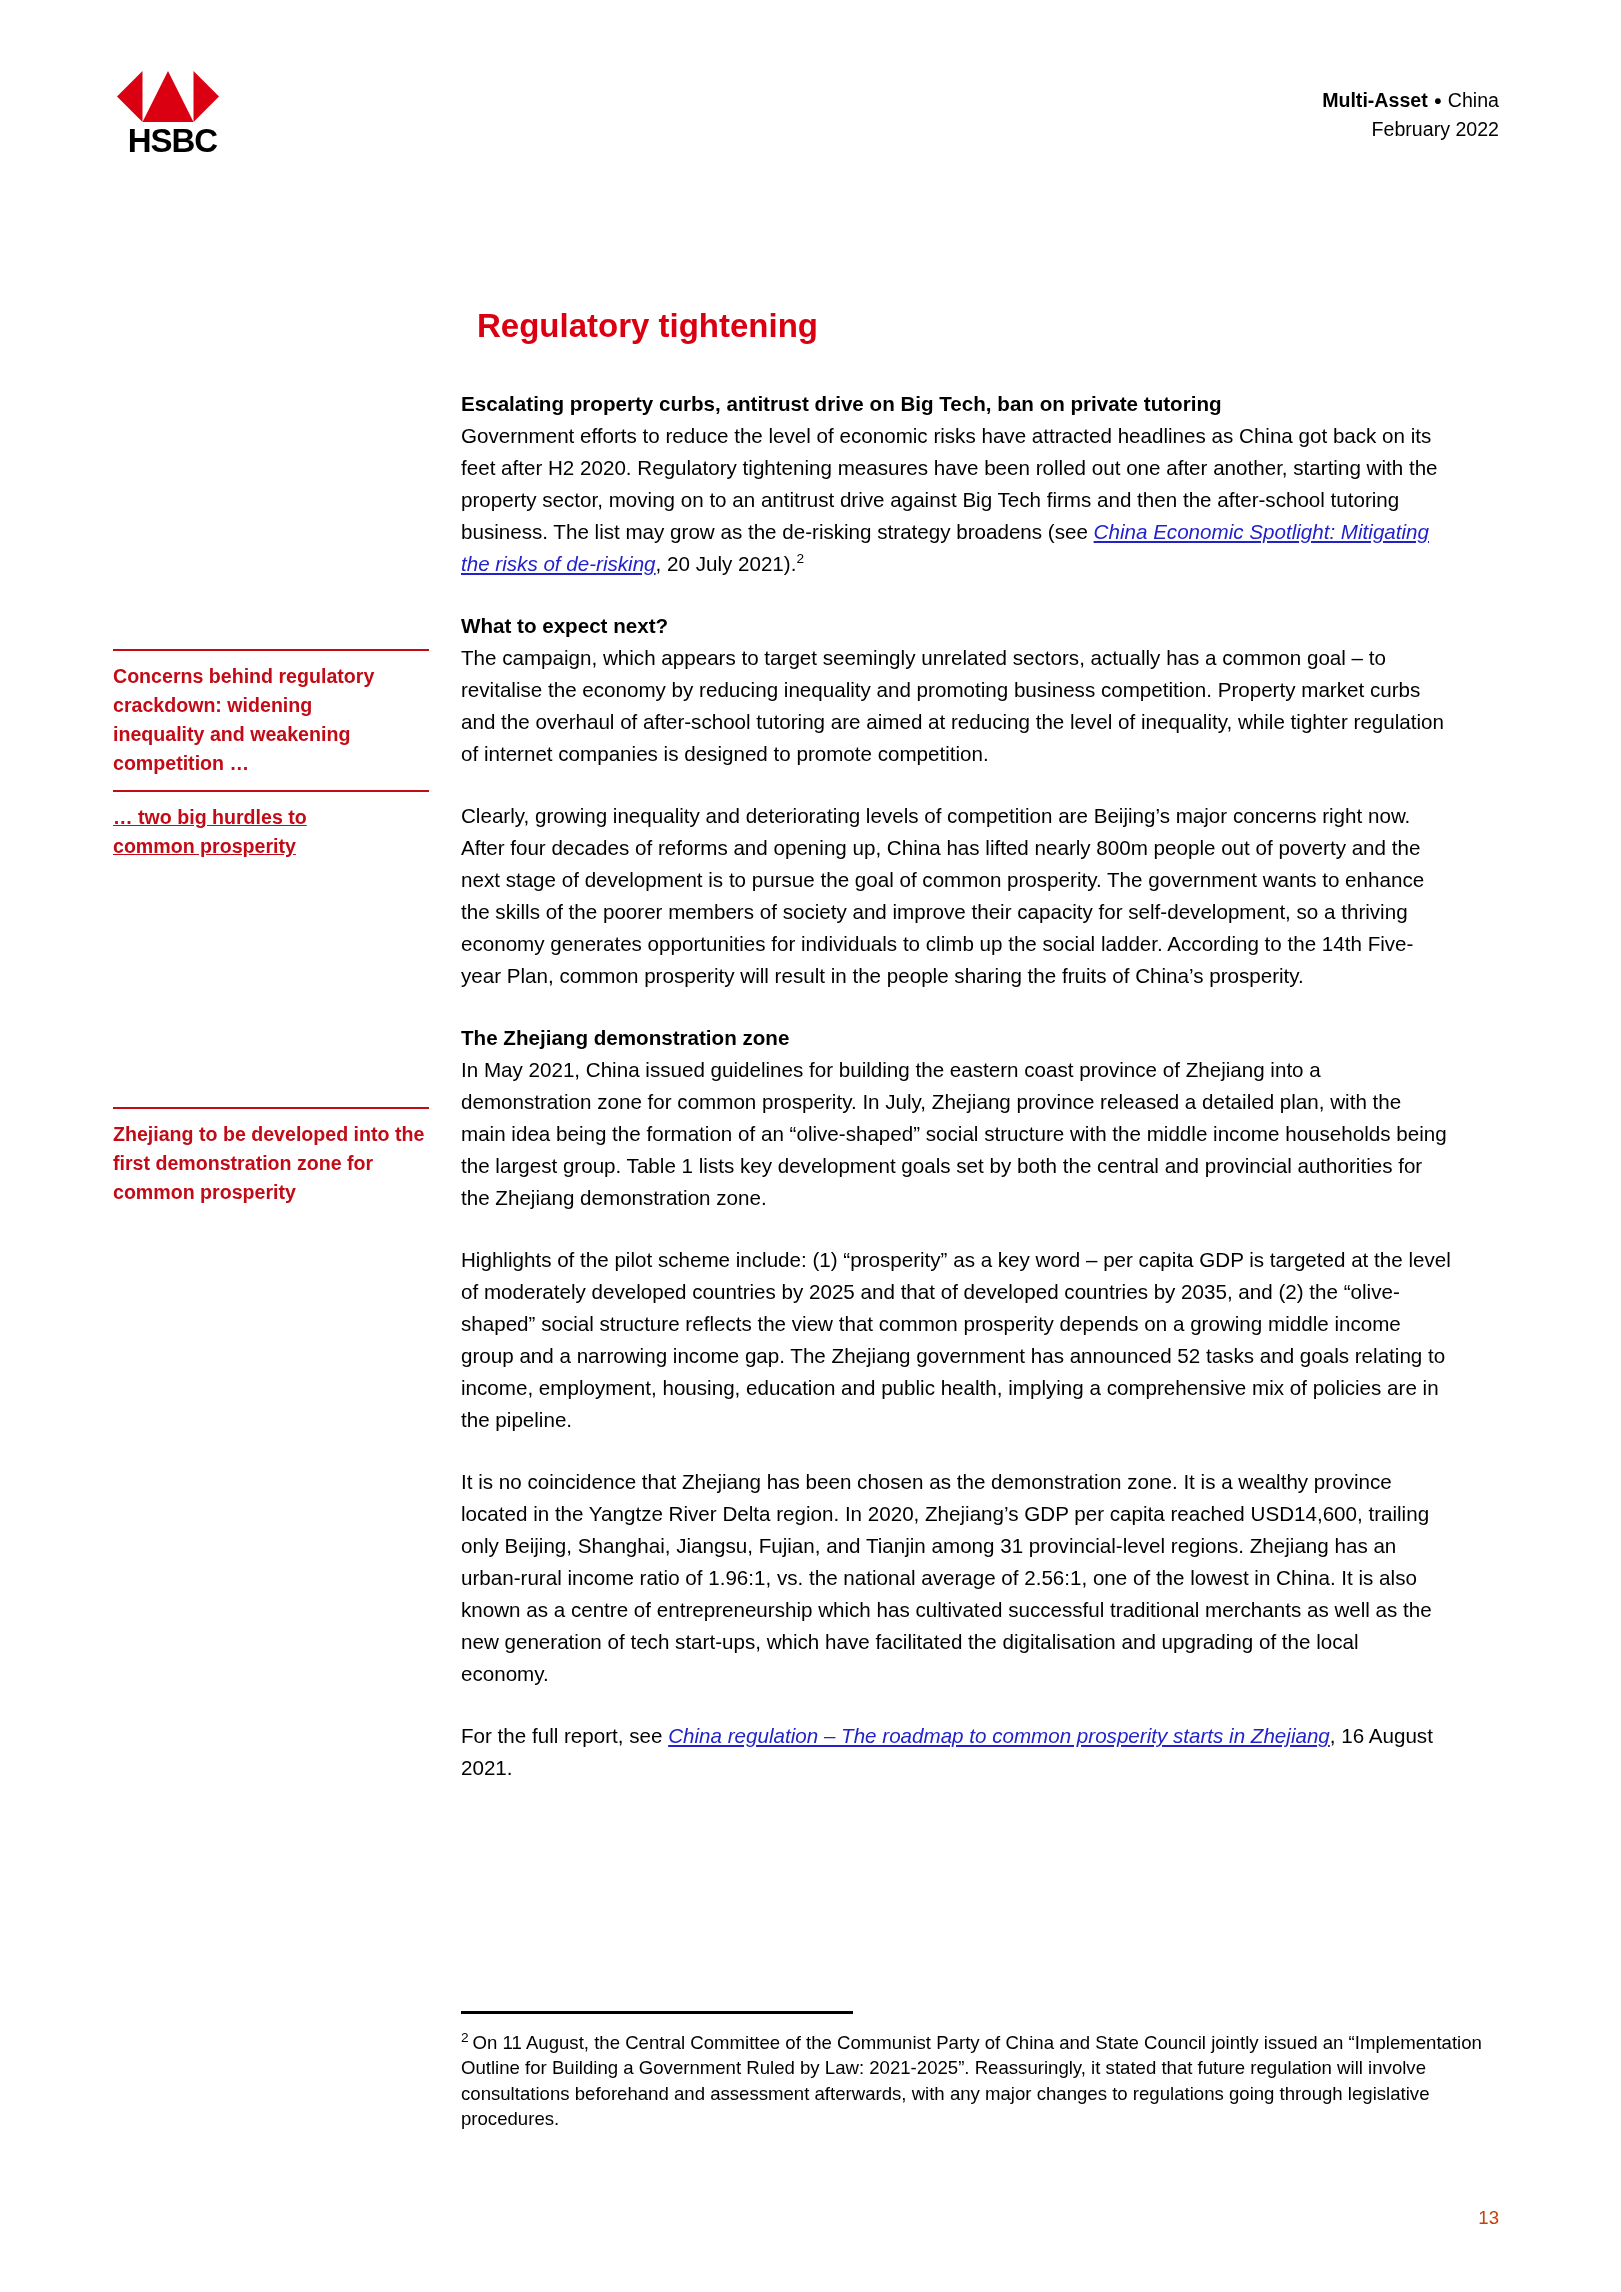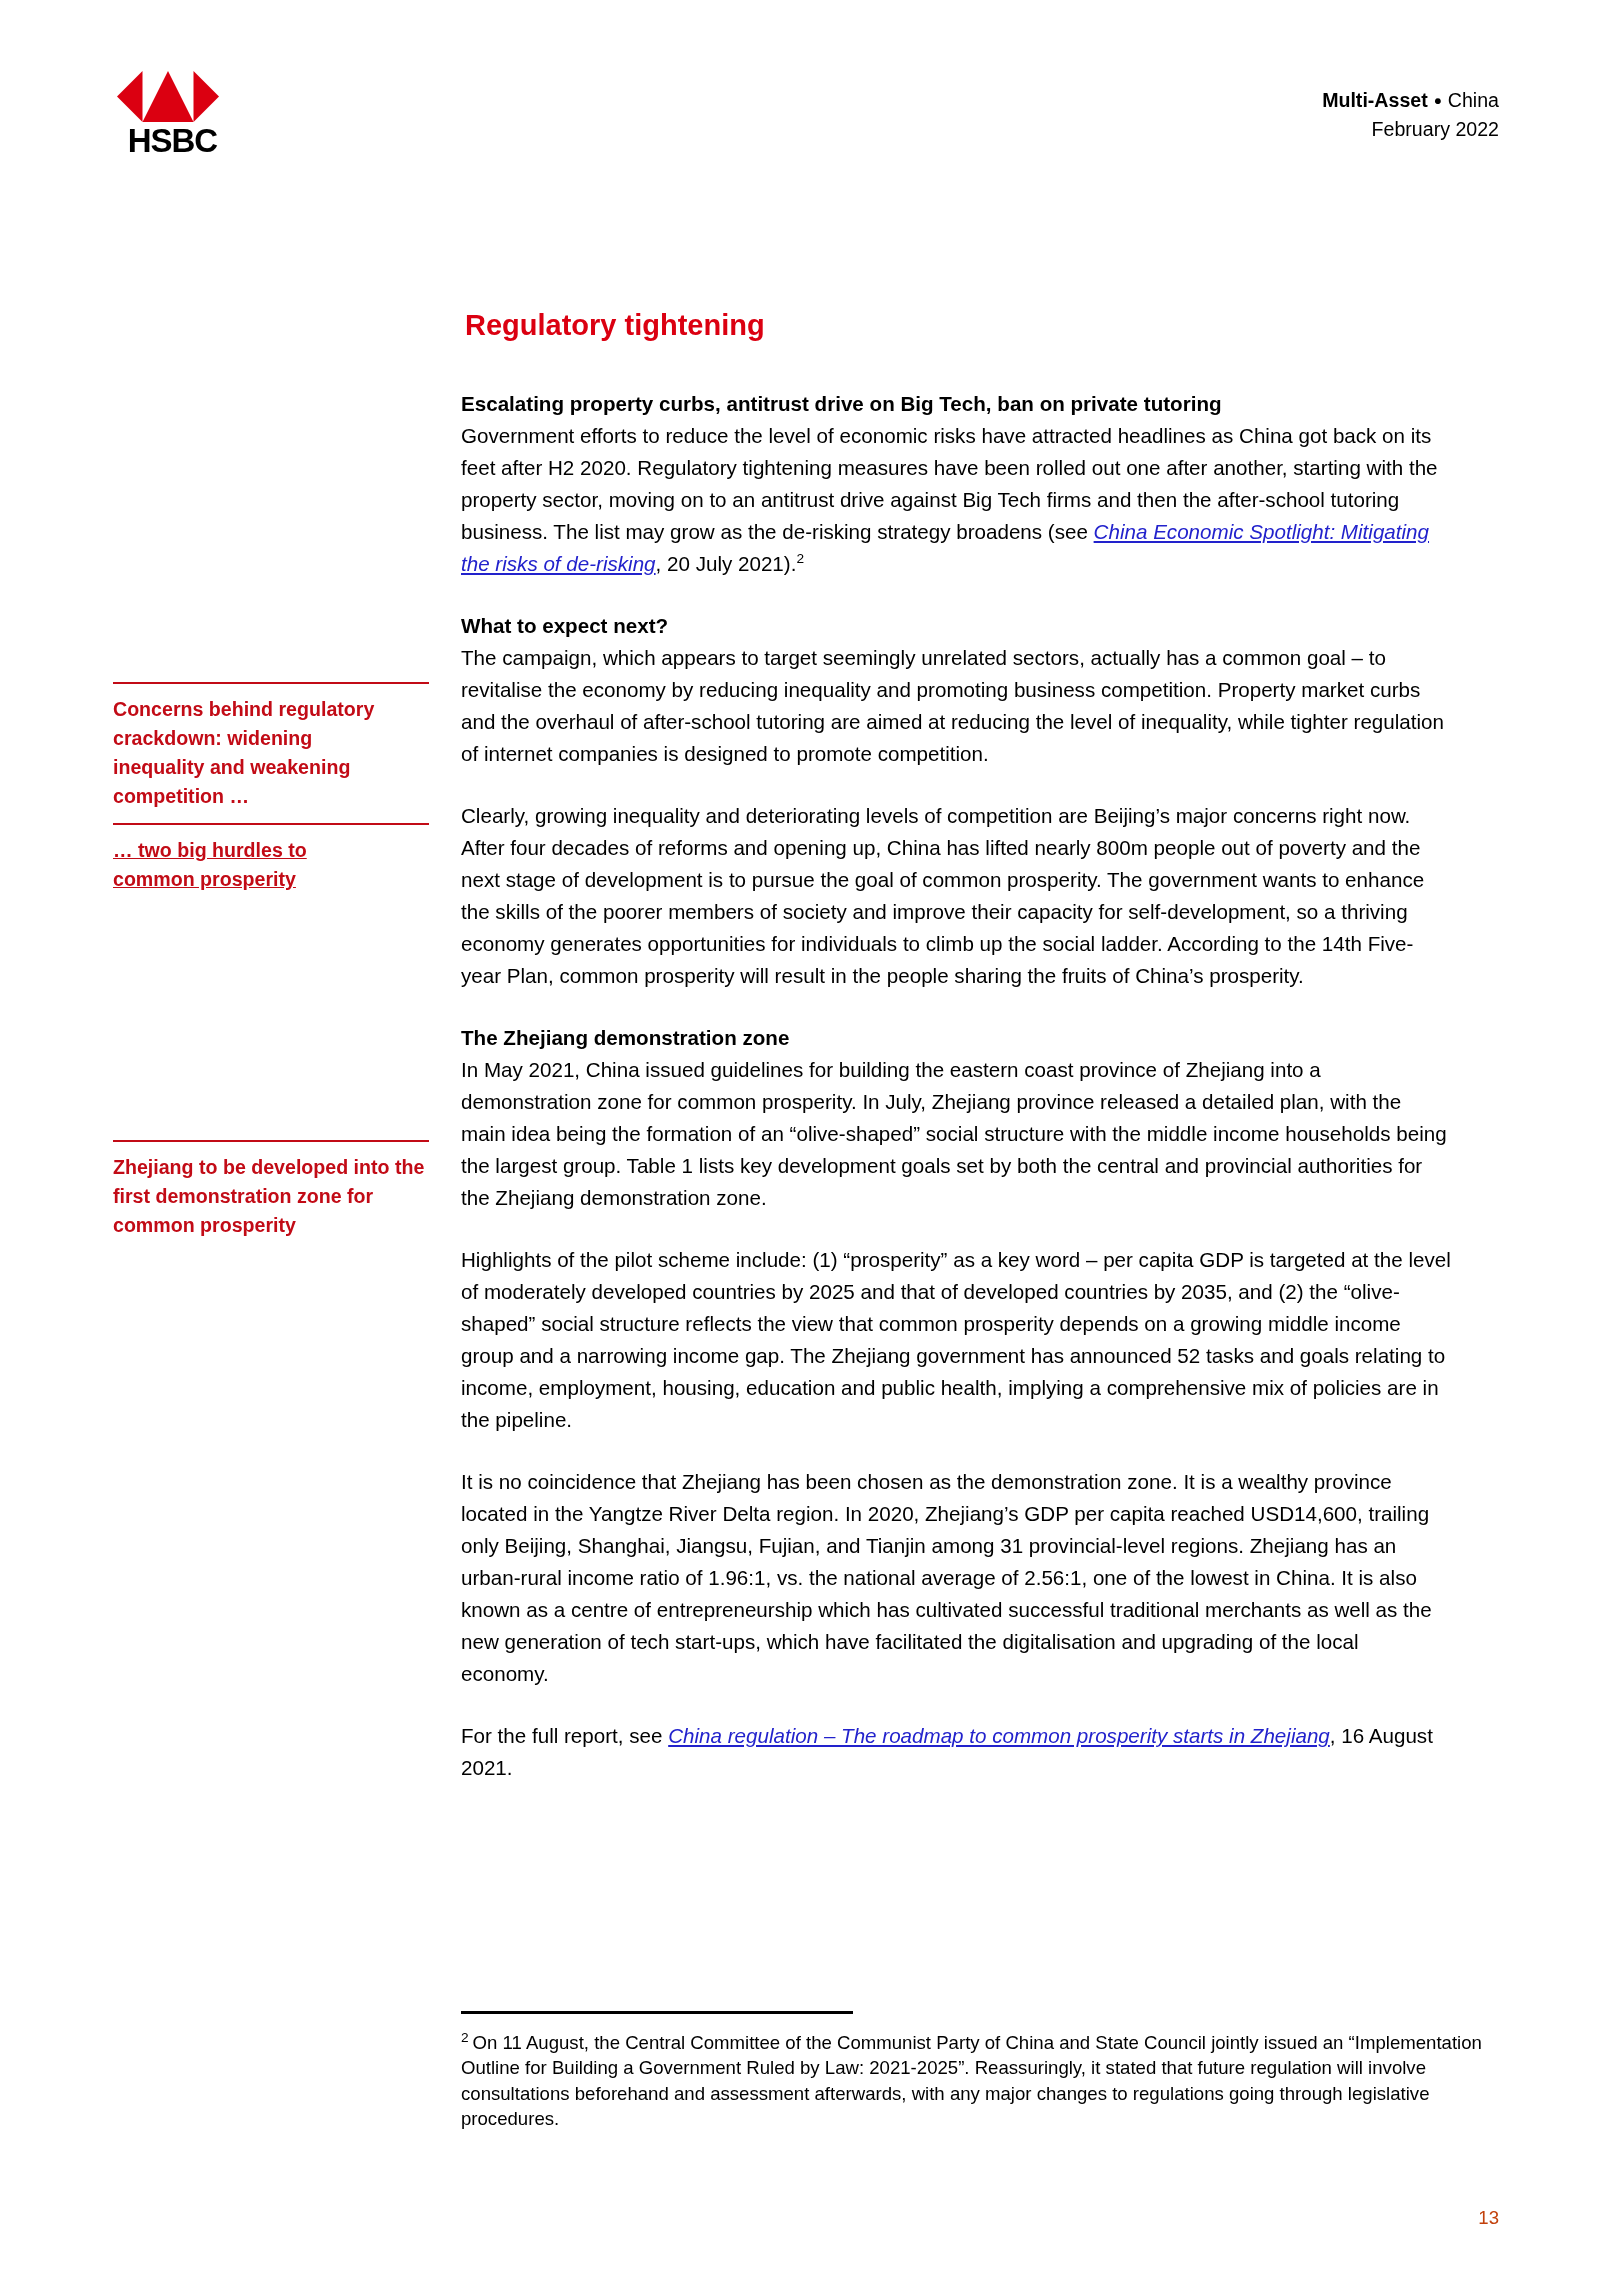--- a/index.html
+++ b/index.html
@@ -14,29 +14,29 @@
   .logo svg { display:block; }
   .wordmark { margin-left:8.8px; font-size:33px; font-weight:700; letter-spacing:-1px; color:#000; }
 
   
   .header-meta { position:absolute; top:67px; right:122px; text-align:right; font-size:19.6px; line-height:29px; color:#000;margin-top:19px; }
   .header-meta .cat { font-weight:700; }
   .bullet { font-size:13.7px; margin:0 5.9px; vertical-align:2px; }
 
   
   .main { position:absolute; left:461px; top:306px; width:990px; }
-  .title { font-size:29px; line-height:39px; font-weight:700; color:#db0011; margin:0 0 43px 4px; }
+  .title { font-size:33px; line-height:39px; font-weight:700; color:#db0011; margin:0 0 43px 16px; }
   .subhead { font-size:20.6px; line-height:32px; font-weight:700; margin:0; color:#000; }
   .para { font-size:20.6px; line-height:32px; margin:0 0 30px 0; color:#000; }
   .para sup { font-size:13.7px; line-height:0; vertical-align:super; }
   .doclink { color:#2222cc; font-style:italic; text-decoration:underline; cursor:pointer; }
 
   
   .note { position:absolute; left:113px; width:316px; border-top:2.9px solid #c20b16;
-          padding-top:10.8px; color:#c20b16; font-weight:700; font-size:19.6px; line-height:29px;margin-top:33px; }
+          padding-top:10.8px; color:#c20b16; font-weight:700; font-size:19.6px; line-height:29px; }
   .note span { display:block; max-width:316px; }
   .note1 { top:649px; } .note1 span { max-width:296px; }
   .note2 { top:790px; } .note2 span { max-width:230px;text-decoration:underline; }
   .note3 { top:1107px; }
 
   
   .footnote-area { position:absolute; left:461px; top:2011px; width:1039px; }
   .fn-rule { width:392px; border-top:3.9px solid #000; margin:0 0 15.7px 0; }
   .fn-text { font-size:18.6px; line-height:25.5px; margin:0; color:#000; }
   .fn-text sup { font-size:13.7px; line-height:0; vertical-align:super; margin-right:3.9px; }

